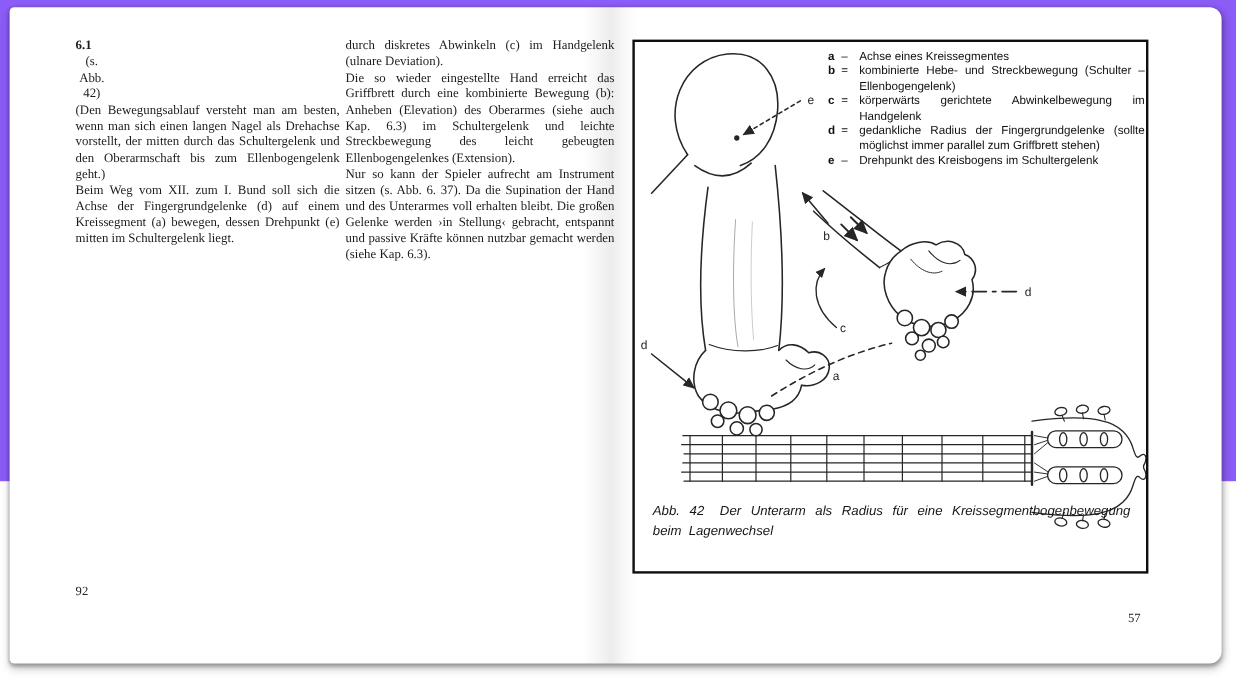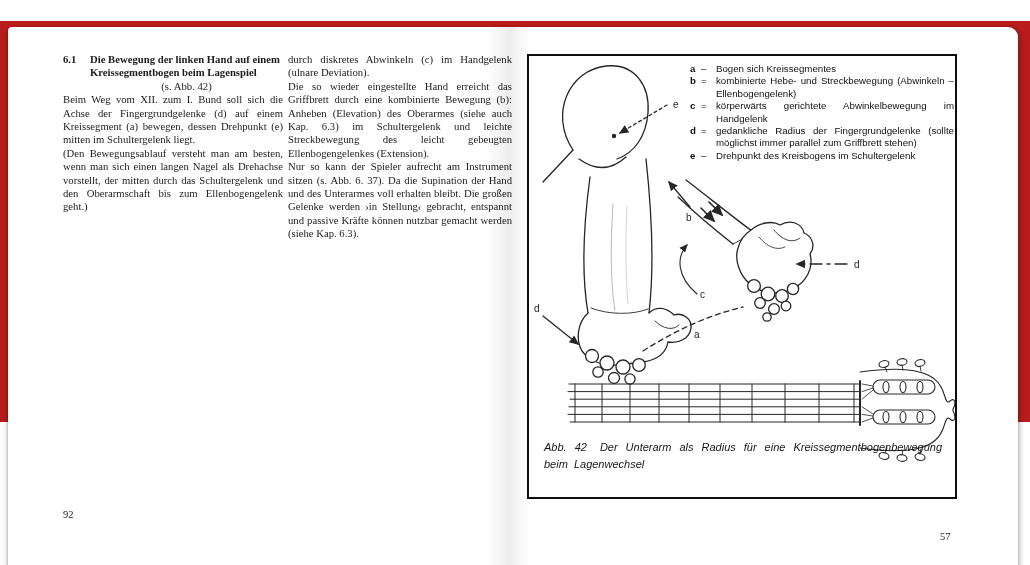--- a/index.html
+++ b/index.html
@@ -1,17 +1,17 @@
 <!DOCTYPE html>
 <html lang="de"><head>
 <meta charset="utf-8">
 <style>
   html,body{margin:0;padding:0;background:#ffffff;}
   body{width:1030px;height:565px;overflow:hidden;font-family:"Liberation Serif",serif;}
-  .scan{position:relative;width:1030px;height:401px;background:#b91c1c;margin-top:21px;}
+  .scan{position:relative;width:1030px;height:401px;background:#8b5cf6;}
   .book{position:absolute;left:8px;top:6px;width:1010px;height:547px;background:#ffffff;
         border-radius:4px 10px 10px 4px;
         box-shadow:0 2px 3px rgba(0,0,0,.22),0 5px 8px rgba(0,0,0,.16),2px 1px 5px rgba(0,0,0,.13),-1px 0 2px rgba(0,0,0,.08);}
   .gutter{position:absolute;left:478px;top:0;width:46px;height:100%;pointer-events:none;
         background:linear-gradient(90deg,rgba(0,0,0,0) 0%,rgba(0,0,0,.075) 52%,rgba(0,0,0,.028) 74%,rgba(0,0,0,0) 100%);}
   
   .col{position:absolute;top:26px;text-align:justify;font-size:10.7px;line-height:13.4px;color:#1c1c1c;}
   .col p{margin:0;}
   .col-1{left:55px;width:220px;}
   .col-2{left:280px;width:224px;}
@@ -39,26 +39,25 @@
 </head>
 <body>
 
 <div class="scan">
   <div class="book">
 
     <section>
       <div class="col col-1">
         <div class="heading">
           <span class="h-num">6.1</span>
-          <span class="h-main">Die Bewegung der linken Hand auf einem Kreissegmentbogen beim Lagenspiel</span>
           <span></span>
           <span class="h-ref">(s. Abb. 42)</span>
         </div>
+        <p>(Den Bewegungsablauf versteht man am besten, wenn man sich einen langen Nagel als Drehachse vorstellt, der mitten durch das Schultergelenk und den Oberarmschaft bis zum Ellenbogengelenk geht.)</p>
         <p>Beim Weg vom XII. zum I. Bund soll sich die Achse der Fingergrundgelenke (d) auf einem Kreissegment (a) bewegen, dessen Drehpunkt (e) mitten im Schultergelenk liegt.</p>
-        <p>(Den Bewegungsablauf versteht man am besten, wenn man sich einen langen Nagel als Drehachse vorstellt, der mitten durch das Schultergelenk und den Oberarmschaft bis zum Ellenbogengelenk geht.)</p>
       </div>
       <div class="col col-2">
         <p>durch diskretes Abwinkeln (c) im Handgelenk (ulnare Deviation).</p>
         <p>Die so wieder eingestellte Hand erreicht das Griffbrett durch eine kombinierte Bewegung (b): Anheben (Elevation) des Oberarmes (siehe auch Kap. 6.3) im Schultergelenk und leichte Streckbewegung des leicht gebeugten Ellenbogengelenkes (Extension).</p>
         <p>Nur so kann der Spieler aufrecht am Instrument sitzen (s. Abb. 6. 37). Da die Supination der Hand und des Unterarmes voll erhalten bleibt. Die großen Gelenke werden ›in Stellung‹ gebracht, entspannt und passive Kräfte können nutzbar gemacht werden (siehe Kap. 6.3).</p>
       </div>
       <div class="pageno" id="p56">92</div>
     </section>
 
     <section>
@@ -191,26 +190,26 @@
                 <path d="M 356,397 L 358,392 M 373,399 L 374,394 M 391,398 L 392,393" stroke-width="0.9"></path>
               </g>
             </g>
           </g>
         </svg>
 
         <div class="legend">
           <div class="legend-row">
             <span class="legend-key">a</span>
             <span class="legend-sep">–</span>
-            <span class="legend-text">Bogen sich Kreissegmentes</span>
+            <span class="legend-text">Achse eines Kreissegmentes</span>
           </div>
           <div class="legend-row">
             <span class="legend-key">b</span>
             <span class="legend-sep">=</span>
-            <span class="legend-text">kombinierte Hebe- und Streckbewegung (Abwinkeln – Ellenbogengelenk)</span>
+            <span class="legend-text">kombinierte Hebe- und Streckbewegung (Schulter – Ellenbogengelenk)</span>
           </div>
           <div class="legend-row">
             <span class="legend-key">c</span>
             <span class="legend-sep">=</span>
             <span class="legend-text">körperwärts gerichtete Abwinkelbewegung im Handgelenk</span>
           </div>
           <div class="legend-row">
             <span class="legend-key">d</span>
             <span class="legend-sep">=</span>
             <span class="legend-text">gedankliche Radius der Fingergrundgelenke (sollte möglichst immer parallel zum Griffbrett stehen)</span>

